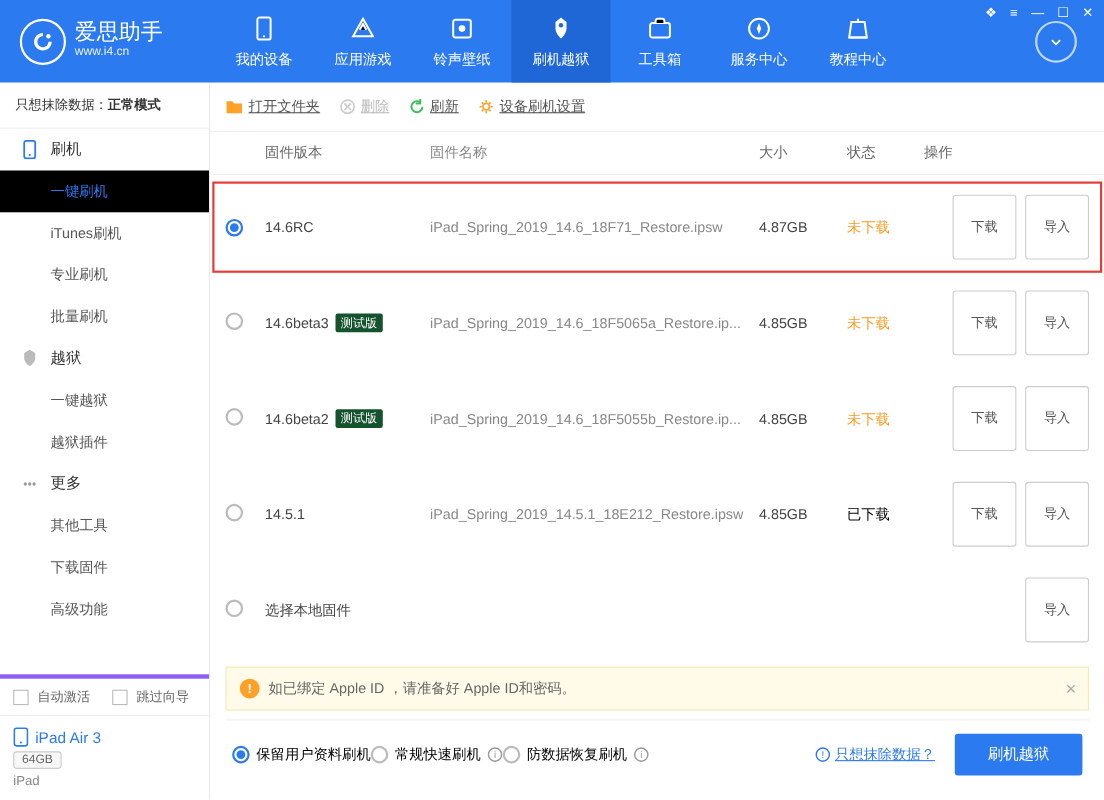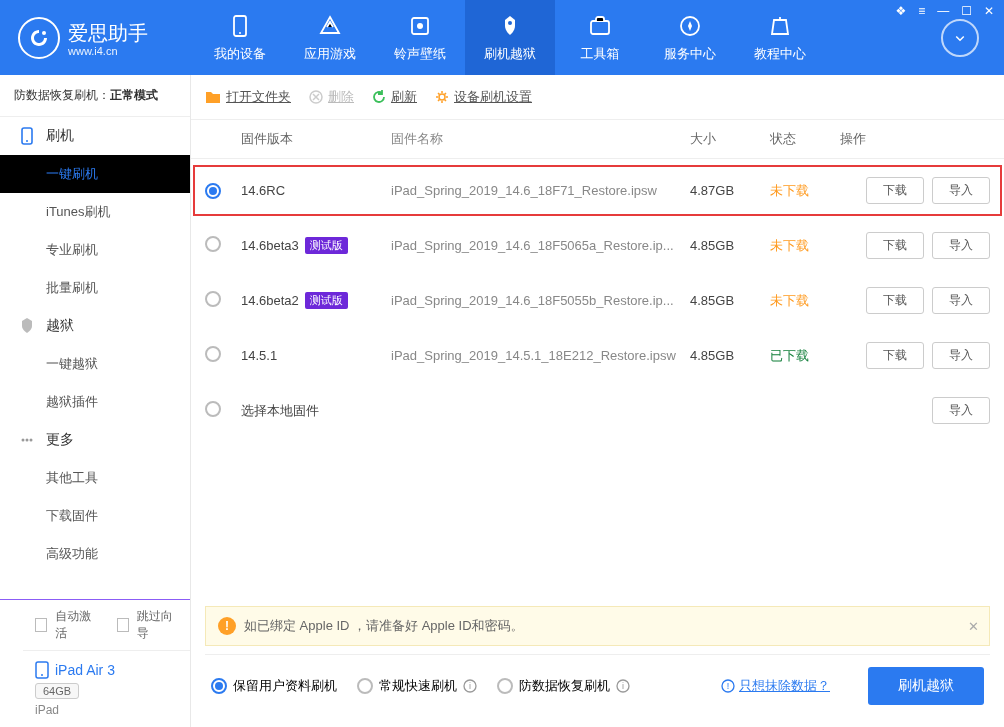--- a/index.html
+++ b/index.html
@@ -1,19 +1,19 @@
 <!DOCTYPE html>
 <html><head>
 <meta charset="utf-8">
 <style>
 * { margin: 0; padding: 0; box-sizing: border-box; font-family: "Microsoft YaHei", Arial, sans-serif; }
 body { width: 1004px; height: 727px; overflow: hidden; background: #fff; font-size: 13px; }
 
 .header { height: 75px; background: linear-gradient(to right, #2b7af0, #2b7af0); color: #fff; display: flex; align-items: center; position: relative; }
-.logo-area { display: flex; align-items: flex-end; padding: 0 18px; width: 195px; }
+.logo-area { display: flex; align-items: flex-start; padding: 0 18px; width: 195px; }
 .logo-icon { width: 42px; height: 42px; border-radius: 50%; border: 2px solid #fff; display: flex; align-items: center; justify-content: center; font-weight: bold; font-size: 22px; margin-right: 8px; }
 .logo-text { line-height: 1.2; }
 .logo-title { font-size: 20px; font-weight: 500; }
 .logo-sub { font-size: 11px; opacity: .9; }
 
 .nav-tabs { display: flex; height: 100%; flex: 1; }
 .nav-tab { width: 90px; display: flex; flex-direction: column; align-items: center; justify-content: center; gap: 6px; cursor: pointer; }
 .nav-tab.active { background: #1f66d6; }
 .nav-tab .icon { width: 26px; height: 26px; display: flex; align-items: center; justify-content: center; }
 .nav-tab .label { font-size: 13px; }
@@ -26,21 +26,21 @@
 .sidebar { width: 191px; border-right: 1px solid #e8e8e8; display: flex; flex-direction: column; }
 .conn-status { padding: 12px 14px; font-size: 12px; color: #333; border-bottom: 1px solid #eee; }
 .conn-status b { font-weight: bold; }
 
 .side-list { flex: 1; overflow: auto; }
 .side-group { display: flex; align-items: center; padding: 10px 18px; color: #333; font-size: 14px; cursor: pointer; }
 .side-group .gicon { width: 18px; height: 18px; margin-right: 10px; display: inline-flex; align-items: center; justify-content: center; color: #2b7af0; }
 .side-item { padding: 10px 10px 10px 46px; font-size: 13px; color: #555; cursor: pointer; }
 .side-item.active { background: #000000; color: #2b7af0; }
 
-.side-bottom { border-top: 1px solid #8b5cf6; padding-left: 23px; }
+.side-bottom { border-top: 4px solid #8b5cf6; }
 .sb-row { display: flex; align-items: center; padding: 8px 12px; gap: 8px; font-size: 12px; color: #666; }
 .checkbox { width: 14px; height: 14px; border: 1px solid #bbb; background: #fff; display: inline-block; cursor: pointer; }
 .device-box { padding: 10px 12px; border-top: 1px solid #eee; }
 .device-name { color: #2b7af0; font-size: 14px; font-weight: 500; display: flex; align-items: center; gap: 6px; }
 .device-cap { display: inline-block; margin-top: 4px; padding: 1px 7px; border: 1px solid #ccc; border-radius: 3px; font-size: 11px; color: #666; background: #f7f7f7; }
 .device-model { font-size: 12px; color: #888; margin-top: 4px; }
 
 .main { flex: 1; display: flex; flex-direction: column; }
 .toolbar { height: 45px; display: flex; align-items: center; padding: 0 14px; gap: 18px; border-bottom: 1px solid #eee; font-size: 13px; color: #555; }
 .toolbar .titem { display: flex; align-items: center; gap: 5px; cursor: pointer; text-decoration: underline; }
@@ -53,30 +53,30 @@
 .col-size { width: 80px; text-align: left; }
 .col-status { width: 70px; }
 .col-act { width: 150px; display: flex; gap: 8px; justify-content: flex-end; }
 
 .rows { padding: 4px 0 0; }
 .row { display: flex; align-items: center; padding: 14px 14px; font-size: 13px; color: #444; }
 .row.highlight { outline: 2px solid #e63b3b; outline-offset: -4px; }
 .radio { width: 16px; height: 16px; border: 2px solid #bbb; border-radius: 50%; display: inline-flex; align-items: center; justify-content: center; cursor: pointer; }
 .radio.checked { border-color: #2b7af0; }
 .radio.checked::after { content: ''; width: 8px; height: 8px; background: #2b7af0; border-radius: 50%; }
-.badge { background: #6d28d9; color: #fff; font-size: 11px; padding: 1px 5px; border-radius: 2px; }
+.badge { background: #14532d; color: #fff; font-size: 11px; padding: 1px 5px; border-radius: 2px; }
 .status-no { color: #ff9a1f; }
-.status-yes { color: #15803d; }
-.btn { border: 1px solid #ccc; background: #fff; color: #555; padding: 4px 16px; border-radius: 3px; cursor: pointer; font-size: 12px; }
+.status-yes { color: #000000; }
+.btn { border: 1px solid #ccc; background: #fff; color: #555; padding: 20px 16px; border-radius: 3px; cursor: pointer; font-size: 12px; }
 
 .banner { margin: 0 14px 8px; background: #fffbe8; border: 1px solid #f5e9b8; padding: 10px 12px; display: flex; align-items: center; gap: 8px; position: relative; font-size: 13px; color: #666; }
 .banner .warn { width: 18px; height: 18px; border-radius: 50%; background: #ffa027; color: #fff; display: inline-flex; align-items: center; justify-content: center; font-size: 12px; font-weight: bold; }
 .banner .close { position: absolute; right: 10px; color: #aaa; cursor: pointer; }
 
-.flash-bar { margin: 0 14px 10px; padding: 12px 6px; border-top: 1px solid #eee; display: flex; align-items: center; gap: 20px; font-size: 13px; }
+.flash-bar { margin: 0 14px 10px; padding: 12px 6px; border-top: 1px solid #eee; display: flex; align-items: center; font-size: 13px; }
 .flash-bar .opt { display: flex; align-items: center; gap: 6px; cursor: pointer; }
 .flash-bar .link { color: #2b7af0; text-decoration: underline; cursor: pointer; margin-left: auto; display: flex; align-items: center; gap: 4px; }
 .flash-btn { background: #2b7af0; color: #fff; border: none; padding: 10px 30px; border-radius: 3px; cursor: pointer; font-size: 14px; margin-left: 18px; }
 
 svg { display: block; }
 </style>
 </head>
 <body>
 
 <div class="header">
@@ -167,21 +167,21 @@
     <span>≡</span>
     <span>—</span>
     <span>☐</span>
     <span>✕</span>
   </div>
 </div>
 
 <div class="container">
   <div class="sidebar">
     <div class="conn-status">
-      <span>防数据恢复刷机：</span><b>正常模式</b>
+      <span>只想抹除数据：</span><b>正常模式</b>
     </div>
     <div class="side-list" id="sideList">
         <div class="side-group">
           <span class="gicon">
             <svg width="16" height="18" viewBox="0 0 16 18">
               <rect x="3" y="1" width="10" height="16" rx="2" fill="none" stroke="#2b7af0" stroke-width="1.6"></rect>
               <circle cx="8" cy="14" r="1" fill="#2b7af0"></circle>
             </svg>
           </span>
           <span>刷机</span>

